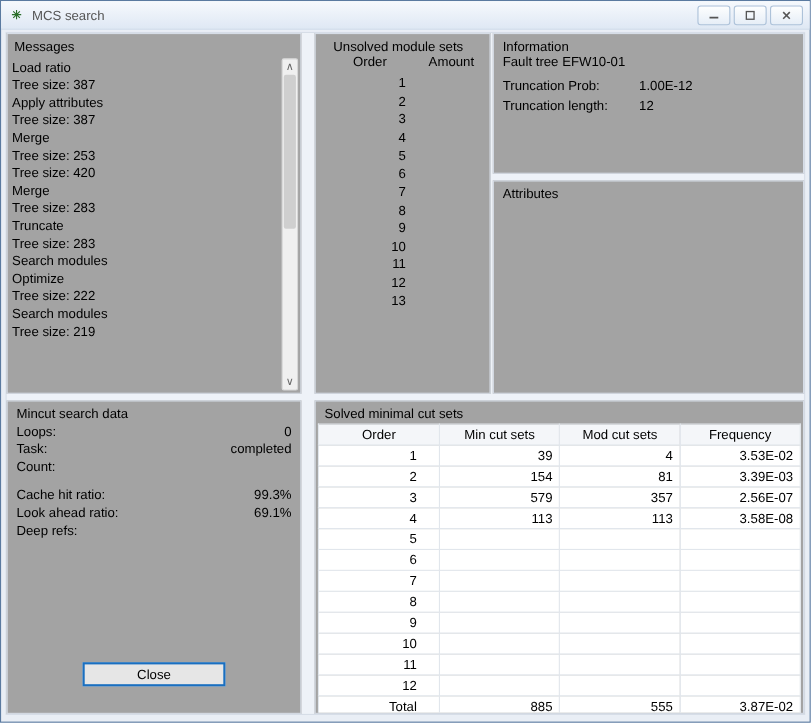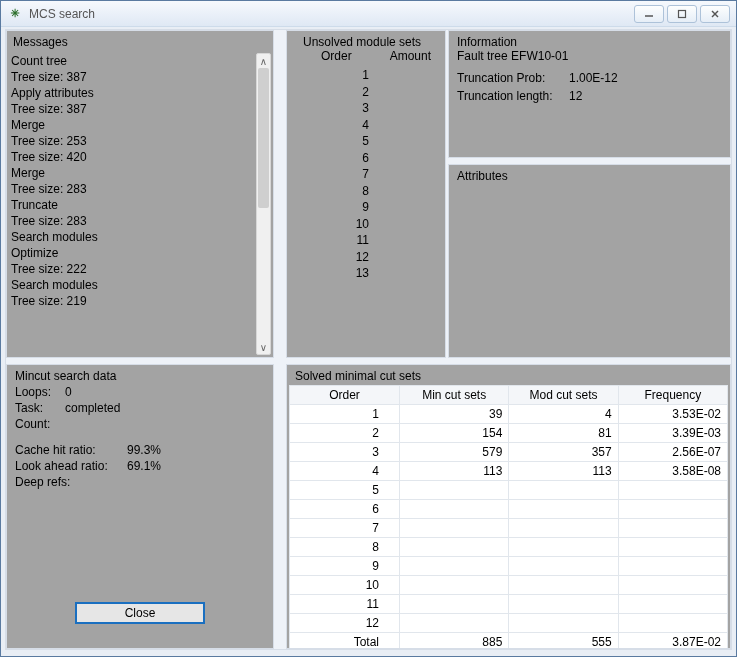--- a/index.html
+++ b/index.html
@@ -19,26 +19,26 @@
     .messages-pane { top:0; left:0; width:268px; height:328px; border:1px solid #d6dde7; padding:4px 6px 2px 6px; overflow:hidden;}
     .msgs-list { position:absolute; top:22px; left:2px; right:18px; bottom:2px; overflow:hidden; line-height:16px; font-size:12px; padding-left:2px;}
     .msgs-scroll { position:absolute; top:22px; right:2px; bottom:2px; width:15px; background:#f0f0f0; border:1px solid #d7d7d7; border-radius:2px;}
     .msgs-scroll .arrow { height:14px; display:flex; align-items:center; justify-content:center; color:#666; font-size:10px; }
     .msgs-scroll .thumb { position:absolute; top:14px; left:1px; right:1px; height:140px; background:#cfcfcf; border-radius:2px; }
     .unsolved-pane { top:0; left:280px; width:160px; height:328px; border:1px solid #d6dde7; padding:4px 6px 2px 16px; }
     .unsolved-head { display:flex; justify-content:space-between; padding:0 8px 0 18px; font-size:12px; }
     .unsolved-list { margin-top:4px; line-height:16.5px; font-size:12px; }
     .unsolved-list .row { text-align:right; padding-right:70px; }
     .info-pane { top:0; left:442px; right:0; height:128px; border:1px solid #d6dde7; padding:4px 5px 4px 8px; }
-    .info-row { display:flex; font-size:12px; margin-top:4px;}
+    .info-row { display:flex; gap:12px; font-size:12px; margin-top:4px;}
     .info-pane .ft { margin-bottom:8px; }
     .attr-pane { top:134px; left:442px; right:0; height:194px; border:1px solid #d6dde7; padding:4px 8px; }
 
     .bottom-left { top:334px; left:0; width:268px; bottom:0; border:1px solid #d6dde7; padding:4px 8px; }
-    .bottom-left .kv { font-size:12px; margin:2px 0; display:flex; }
+    .bottom-left .kv { font-size:12px; margin:2px 0; display:flex;justify-content:space-between; }
     .bottom-left .kv .k { width:112px; }
     .bottom-left .gap { height:8px; }
     .close-btn { position:absolute; bottom:24px; left:68px; width:130px; height:22px; border:2px solid #1a6fc0; background:#e6e6e6; text-align:center; line-height:18px; font-size:12px; cursor:default; color:#000; }
 
     .solved-pane { top:334px; left:280px; right:0; bottom:0; border:1px solid #d6dde7; padding:4px 2px 2px 2px; overflow:hidden; }
     .solved-title { font-size:12px; padding-left:6px; }
     table.solved { border-collapse:collapse; width:100%; table-layout:fixed; font-size:12px; margin-top:2px; }
     table.solved th, table.solved td { border:1px solid #e1e6ec; padding:2px 6px; height:18px; text-align:right; background:#fff; }
     table.solved th { background:#f4f6f9; font-weight:normal; text-align:center; }
     table.solved td.order { text-align:right; padding-right:20px; }
@@ -69,21 +69,21 @@
           </svg>
         </div>
     </div>
   </div>
 
   <div class="client">
 
     <div class="pane messages-pane">
       <div class="label">Messages</div>
       <div class="msgs-list" id="msgs-list">
-          <div>Count tree</div>
+          <div>Load ratio</div>
           <div>Tree size: 387</div>
           <div>Apply attributes</div>
           <div>Tree size: 387</div>
           <div>Merge</div>
           <div>Tree size: 253</div>
           <div>Tree size: 420</div>
           <div>Merge</div>
           <div>Tree size: 283</div>
           <div>Truncate</div>
           <div>Tree size: 283</div>

